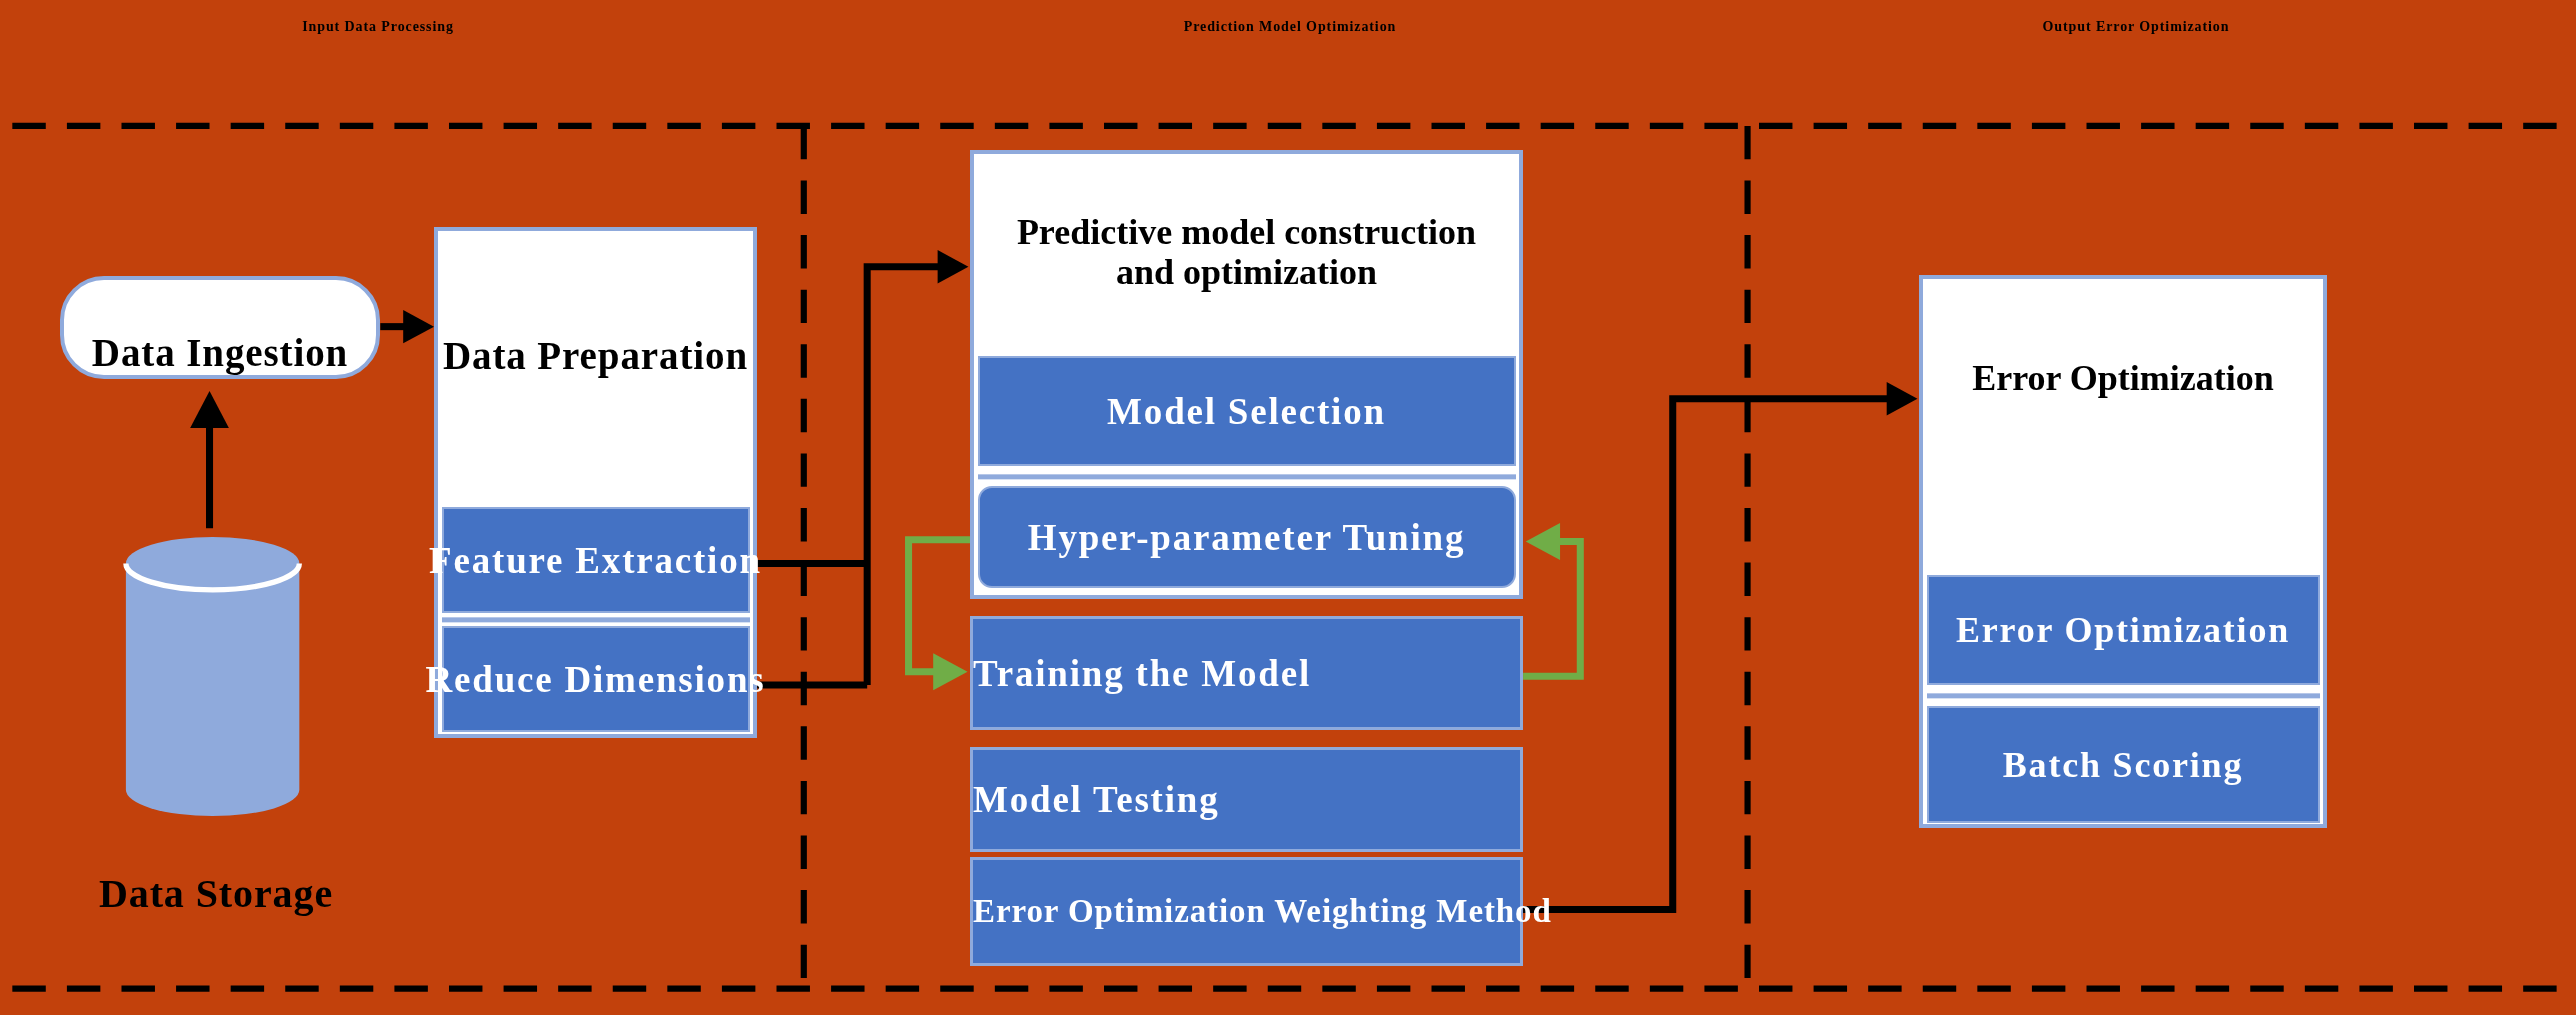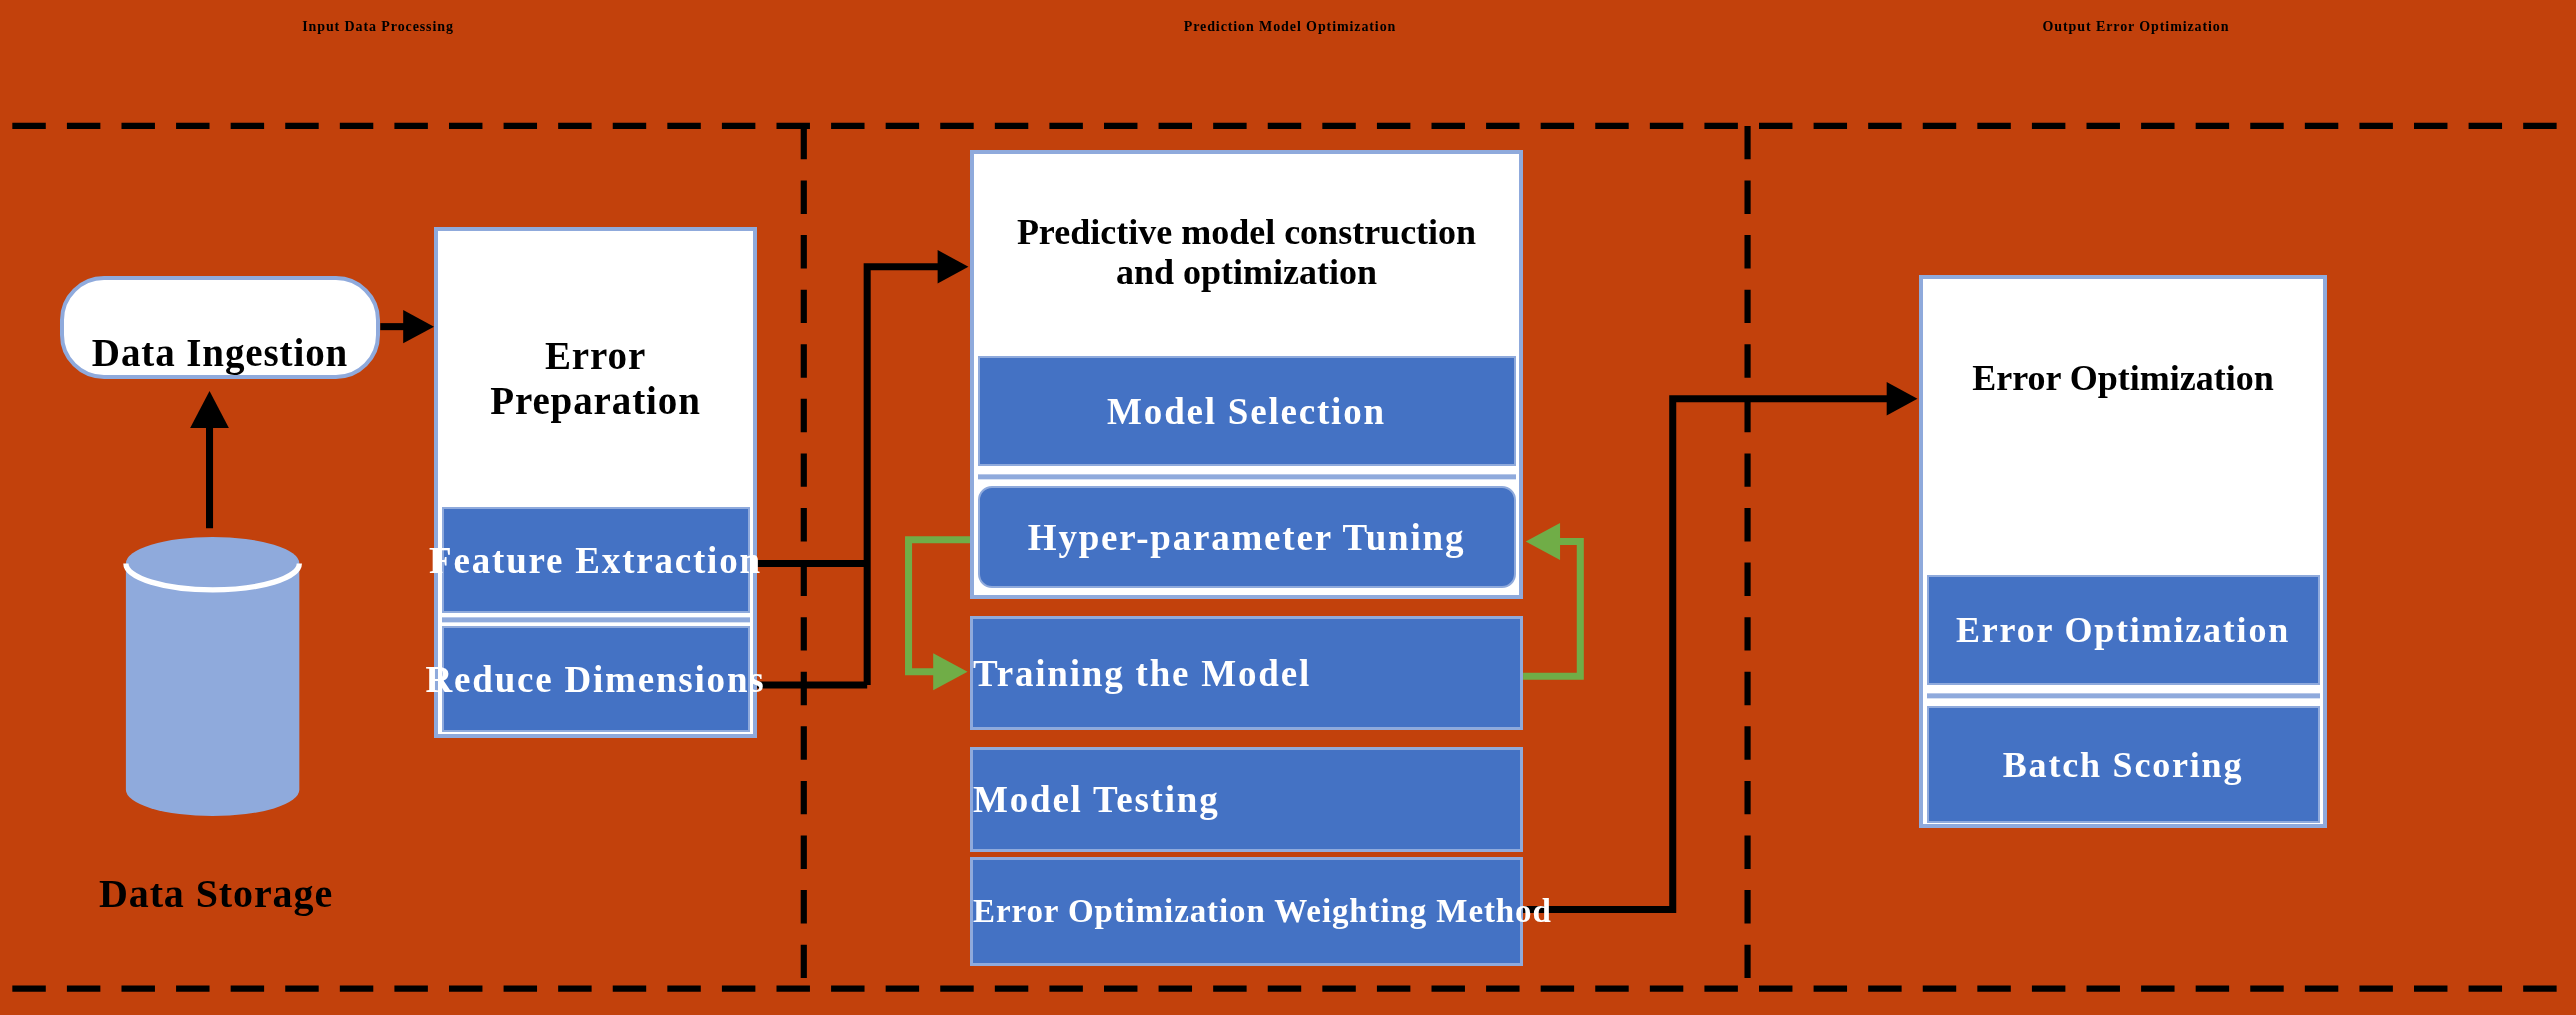--- a/index.html
+++ b/index.html
@@ -91,21 +91,21 @@
   <div class="section-title" style="left:1290px;">Prediction Model Optimization</div>
   <div class="section-title" style="left:2136px;">Output Error Optimization</div>
 
   <div class="ingestion">
     <span>Data Ingestion</span>
   </div>
 
   <div class="storage-label">Data Storage</div>
 
   <div class="panel" style="left:434px;top:227px;width:323px;height:511px;">
-    <div class="panel-title" style="top:102px;font-size:39px;letter-spacing:0.9px;">Error Preparation</div>
+    <div class="panel-title" style="top:102px;font-size:39px;letter-spacing:0.9px;">Data Preparation</div>
     <div class="bar" style="top:276px;height:106px;font-size:37px;">
       <span>Feature Extraction</span>
     </div>
     <div class="sep" style="top:382px;height:13.2px;">
       <div class="sep-line"></div>
     </div>
     <div class="bar" style="top:395px;height:106px;font-size:37px;">
       <span>Reduce Dimensions</span>
     </div>
   </div>

